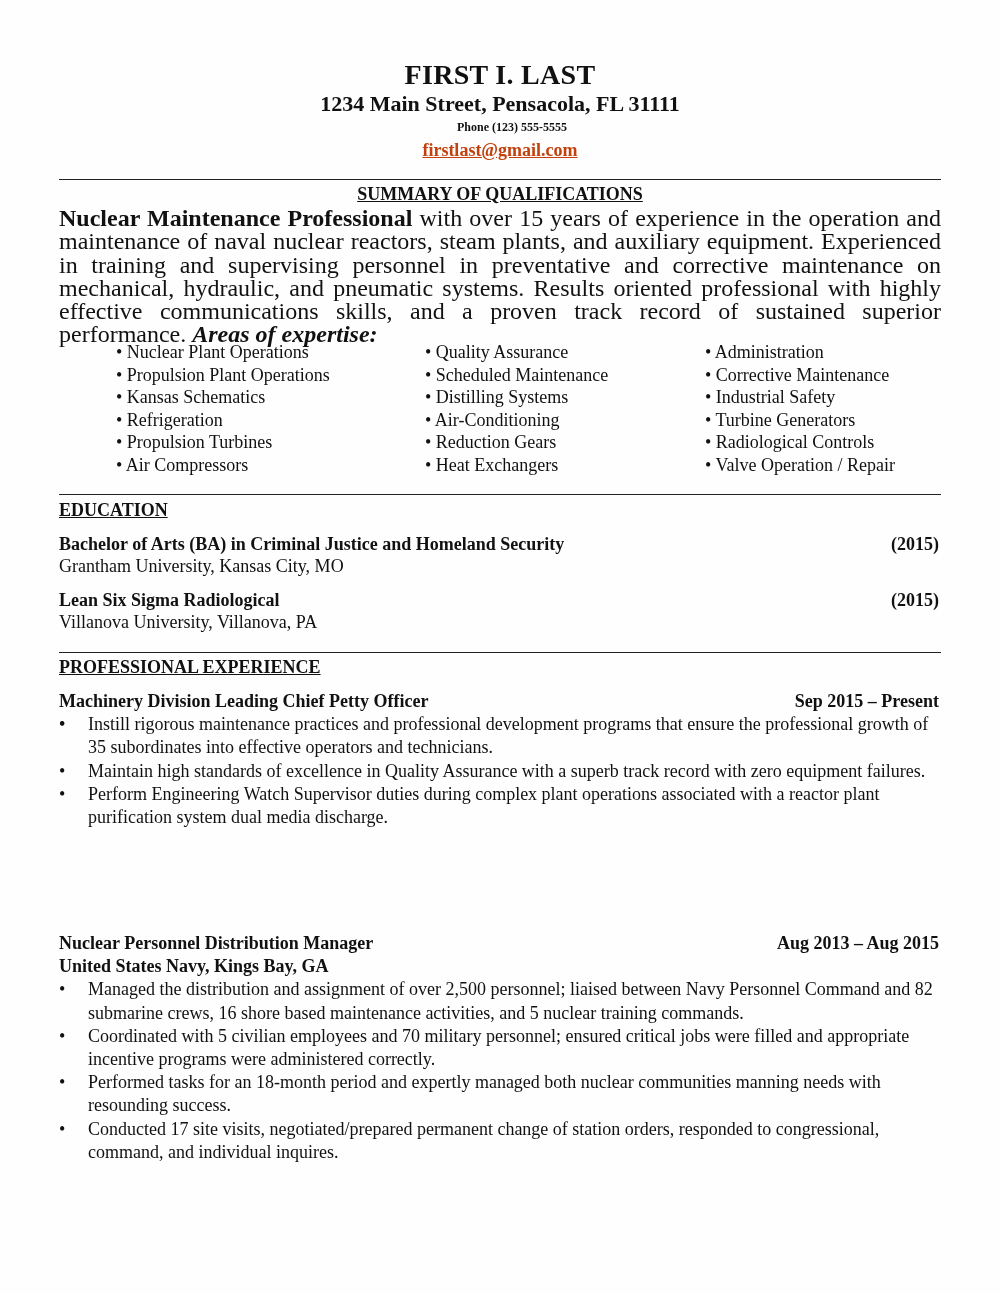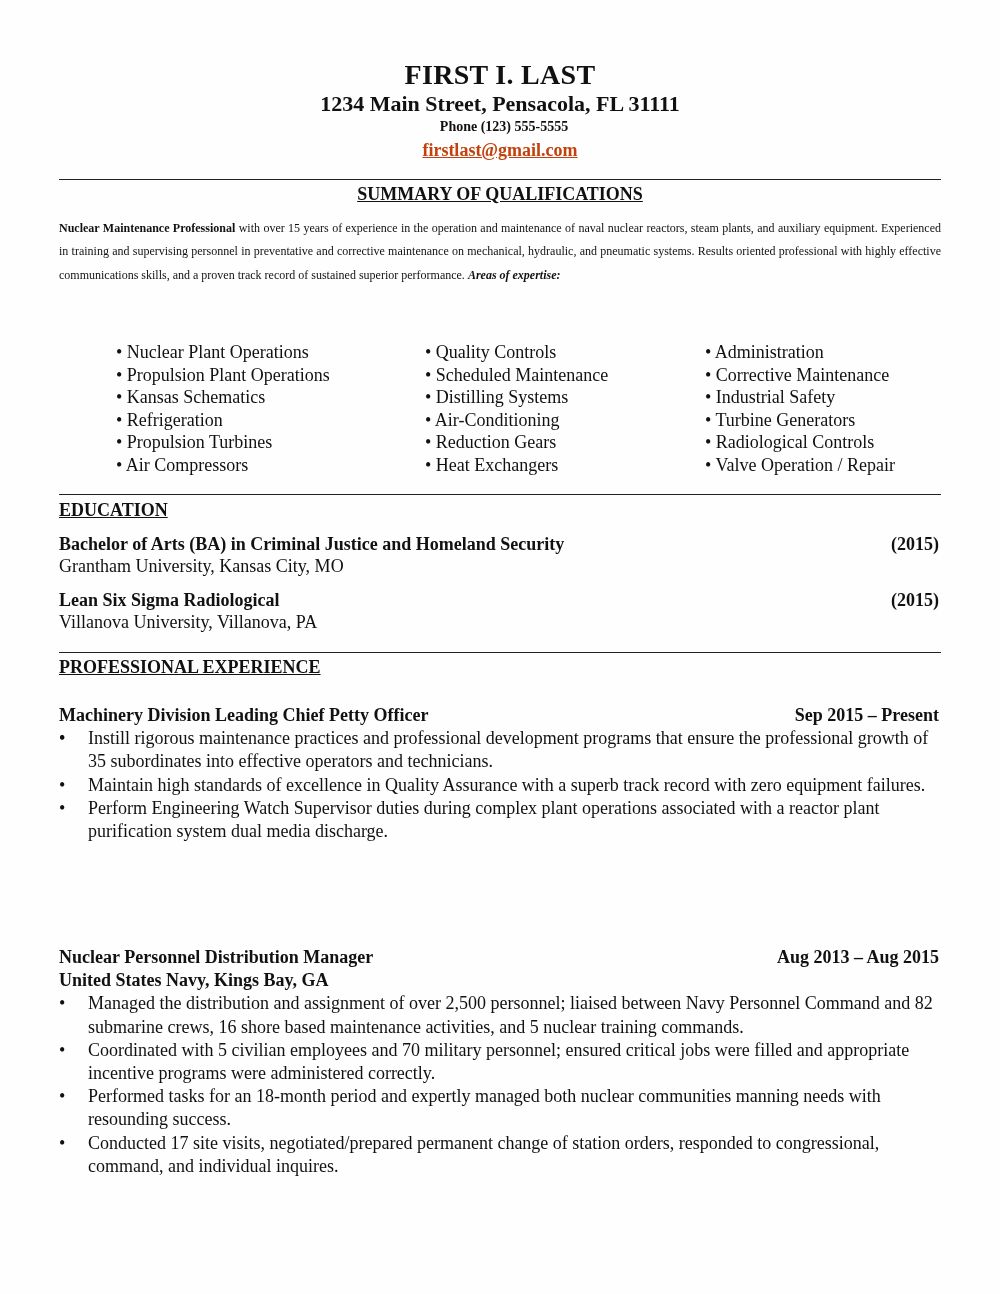--- a/index.html
+++ b/index.html
@@ -5,37 +5,37 @@
   html, body { margin: 0; padding: 0; }
   body {
     width: 1000px; height: 1294px; background: #fefefe;
     font-family: "Liberation Serif", "DejaVu Serif", serif;
     color: #111; position: relative; overflow: hidden;
   }
   .page { position: absolute; left: 59px; top: 0; width: 882px; }
   .header { text-align: center; }
   .name { position: absolute; top: 58px; left: 0; width: 882px; font-size: 28px; font-weight: bold; letter-spacing: 0.3px; line-height: 34px; }
   .addr { position: absolute; top: 93px; left: 0; width: 882px; font-size: 22px; font-weight: bold; line-height: 22px; }
-  .phone { position: absolute; top: 116px; left: 4px; width: 882px; font-size: 14px; font-weight: bold; line-height: 22px; }
+  .phone { position: absolute; top: 116px; left: 12px; width: 882px; font-size: 12px; font-weight: bold; line-height: 22px; }
   .email { position: absolute; top: 139px; left: 0; width: 882px; font-size: 18px; font-weight: bold; line-height: 22px; }
   .email a { color: #c2410c; text-decoration: underline; }
   .rule { position: absolute; left: 0; width: 882px; height: 0; border-top: 1.5px solid #222; }
   .sec-title { position: absolute; left: 0; font-size: 18px; font-weight: bold; line-height: 22px; text-decoration: underline; }
   .sec-title.center { width: 882px; text-align: center; }
-  .summary { position: absolute; top: 217px; left: 0; width: 882px; font-size: 12px; line-height: 23.3px; text-align: justify; }
+  .summary { position: absolute; top: 207px; left: 0; width: 882px; font-size: 24px; line-height: 23.3px; text-align: justify; }
   .summary b { font-weight: bold; }
   .summary i { font-weight: bold; font-style: italic; }
   .skills { position: absolute; top: 341px; left: 57px; width: 800px; font-size: 18px; line-height: 22.6px; }
   .col { position: absolute; top: 0; }
   .col div { white-space: nowrap; }
   .edu-row { position: absolute; left: 0; width: 882px; font-size: 18px; line-height: 22px; }
   .edu-row .deg { font-weight: bold; }
   .edu-row .yr { position: absolute; right: 2px; top: 0; font-weight: bold; }
   .edu-row .school { display: block; }
-  .job { position: absolute; left: 0; width: 882px; font-size: 18px; line-height: 23.2px; margin-top: 14px; }
+  .job { position: absolute; left: 0; width: 882px; font-size: 18px; line-height: 23.2px; }
   .job .title { font-weight: bold; display: block; }
   .job .dates { position: absolute; right: 2px; top: 0; font-weight: bold; }
   .job .org { font-weight: bold; display: block; }
   .job ul { list-style: none; margin: 0; padding: 0; }
   .job li { position: relative; padding-left: 29px; }
   .job li .bul { position: absolute; left: 0; top: 0; }
 </style>
 </head>
 <body>
 
@@ -55,21 +55,21 @@
   <div class="skills">
     <div class="col" style="left:0">
       <div><span>•</span> <span>Nuclear Plant Operations</span></div>
       <div><span>•</span> <span>Propulsion Plant Operations</span></div>
       <div><span>•</span> <span>Kansas Schematics</span></div>
       <div><span>•</span> <span>Refrigeration</span></div>
       <div><span>•</span> <span>Propulsion Turbines</span></div>
       <div><span>•</span> <span>Air Compressors</span></div>
     </div>
     <div class="col" style="left:309px">
-      <div><span>•</span> <span>Quality Controls</span></div>
+      <div><span>•</span> <span>Quality Assurance</span></div>
       <div><span>•</span> <span>Scheduled Maintenance</span></div>
       <div><span>•</span> <span>Distilling Systems</span></div>
       <div><span>•</span> <span>Air-Conditioning</span></div>
       <div><span>•</span> <span>Reduction Gears</span></div>
       <div><span>•</span> <span>Heat Exchangers</span></div>
     </div>
     <div class="col" style="left:589px">
       <div><span>•</span> <span>Administration</span></div>
       <div><span>•</span> <span>Corrective Maintenance</span></div>
       <div><span>•</span> <span>Industrial Safety</span></div>

